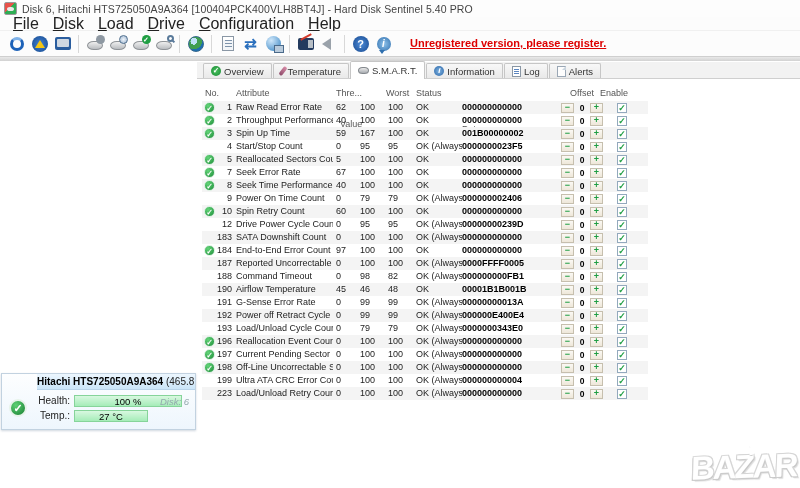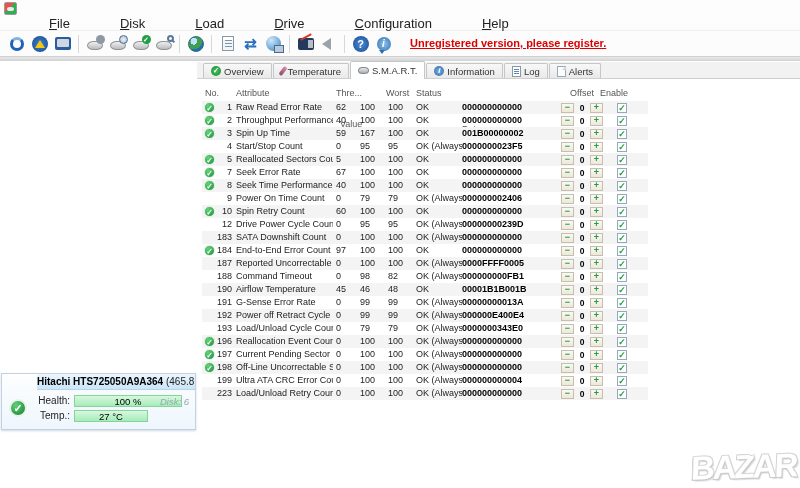--- a/index.html
+++ b/index.html
@@ -13,21 +13,21 @@
   .app-ico { width:13px; height:13px; margin-right:5px; border-radius:2px;
              background:linear-gradient(135deg,#e8524a 0 45%,#2fae54 45% 100%);
              border:1px solid #9a9a9a; position:relative; }
   .app-ico:after{ content:""; position:absolute; left:2px; top:4px; width:7px; height:4px;
              background:#e9e9e9; border-radius:50%/60%; }
   .title-text { font-size:10.5px; color:#444; letter-spacing:.1px; }
 
   .menubar { position:absolute; left:0; top:17px; width:800px; height:14px;
              background:#fcfcfc; display:flex; align-items:center; padding-left:6px;
              border-bottom:1px solid #f0f0f0;}
-  .menu-item { font-size:13px; color:#222; padding:0 7px; display:inline-block; cursor:default;margin-left:36px; }
+  .menu-item { font-size:16px; color:#222; padding:0 7px; display:inline-block; cursor:default; }
   .menu-item::first-letter { text-decoration:underline; }
 
   .toolbar { position:absolute; left:0; top:31px; width:800px; height:25px;
              background:#fcfcfc; display:flex; align-items:center; padding-left:5px; }
   .tb { width:21px; height:20px; margin:0 1px; position:relative; display:flex;
         align-items:center; justify-content:center; }
   .tb-sep { width:1px; height:18px; background:#d8d8d8; margin:0 4px; }
 
   
   .i-refresh { width:14px; height:14px; border:3px solid #1d62b8; border-radius:50%;
@@ -157,20 +157,21 @@
             border:1px solid #d0d0d0; transform:rotate(-14deg);
             clip-path:polygon(30% 100%, 50% 0, 70% 100%); }
 </style>
 </head>
 <body>
 
 <div id="app">
 
   <div class="titlebar">
     <span class="app-ico"></span>
+    <span class="title-text">Disk 6, Hitachi HTS725050A9A364 [100404PCK400VLH8BT4J] - Hard Disk Sentinel 5.40 PRO</span>
   </div>
 
   <div class="menubar">
     <span class="menu-item">File</span>
     <span class="menu-item">Disk</span>
     <span class="menu-item">Load</span>
     <span class="menu-item">Drive</span>
     <span class="menu-item">Configuration</span>
     <span class="menu-item">Help</span>
   </div>

